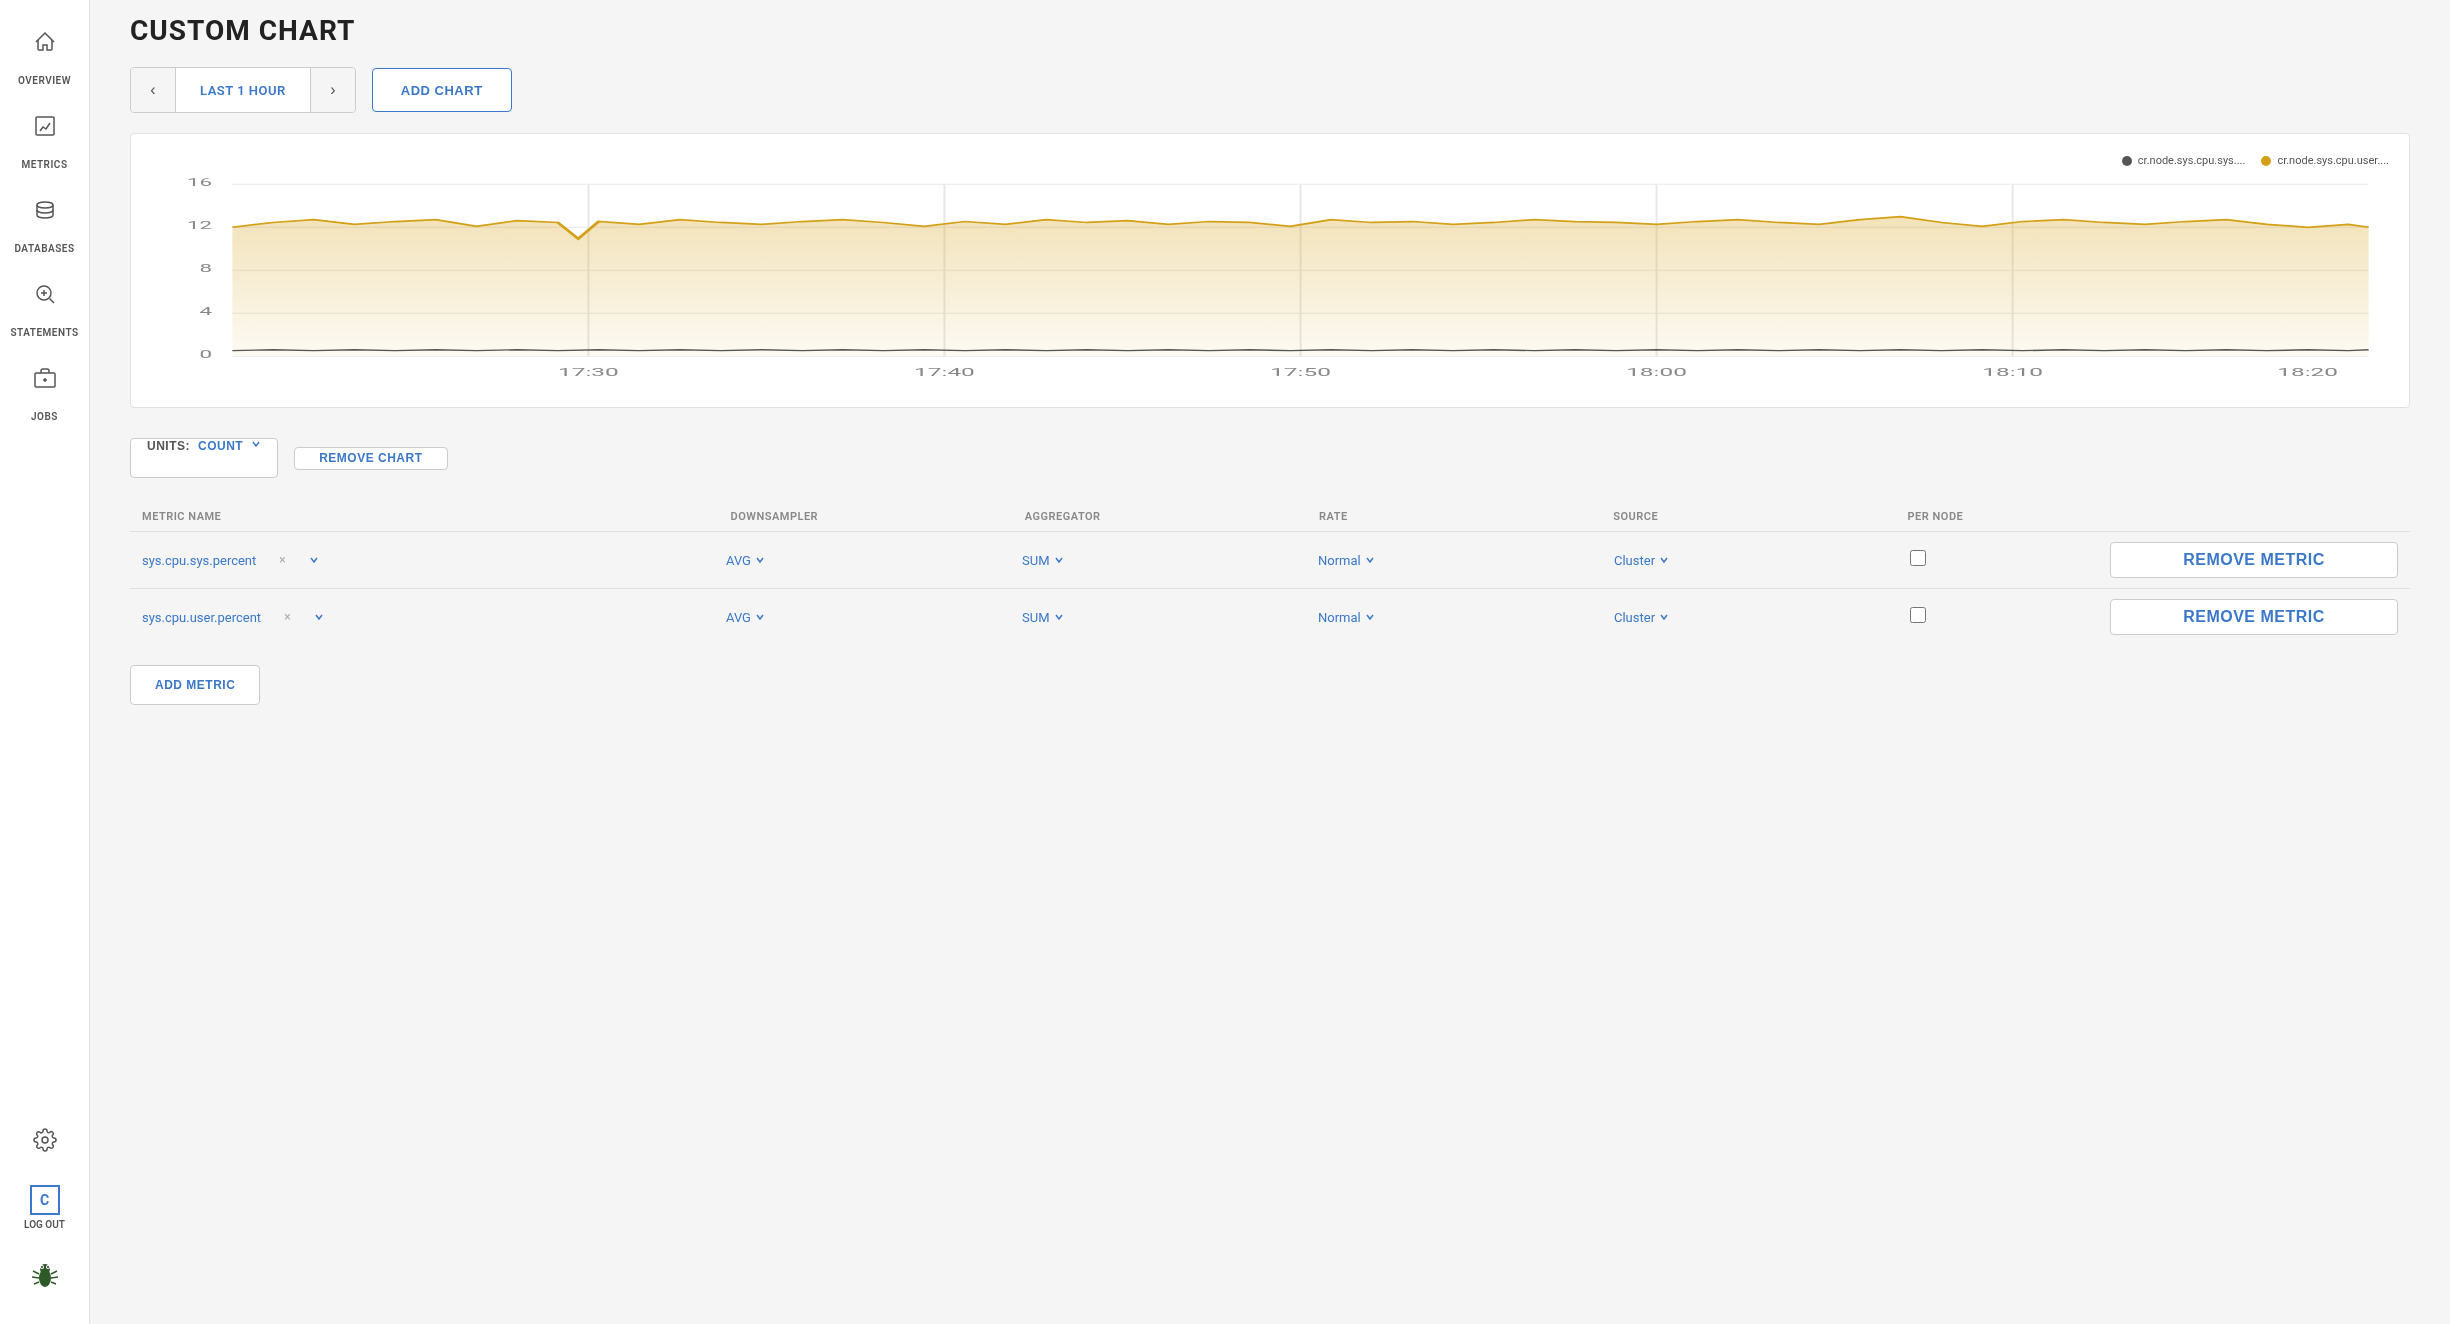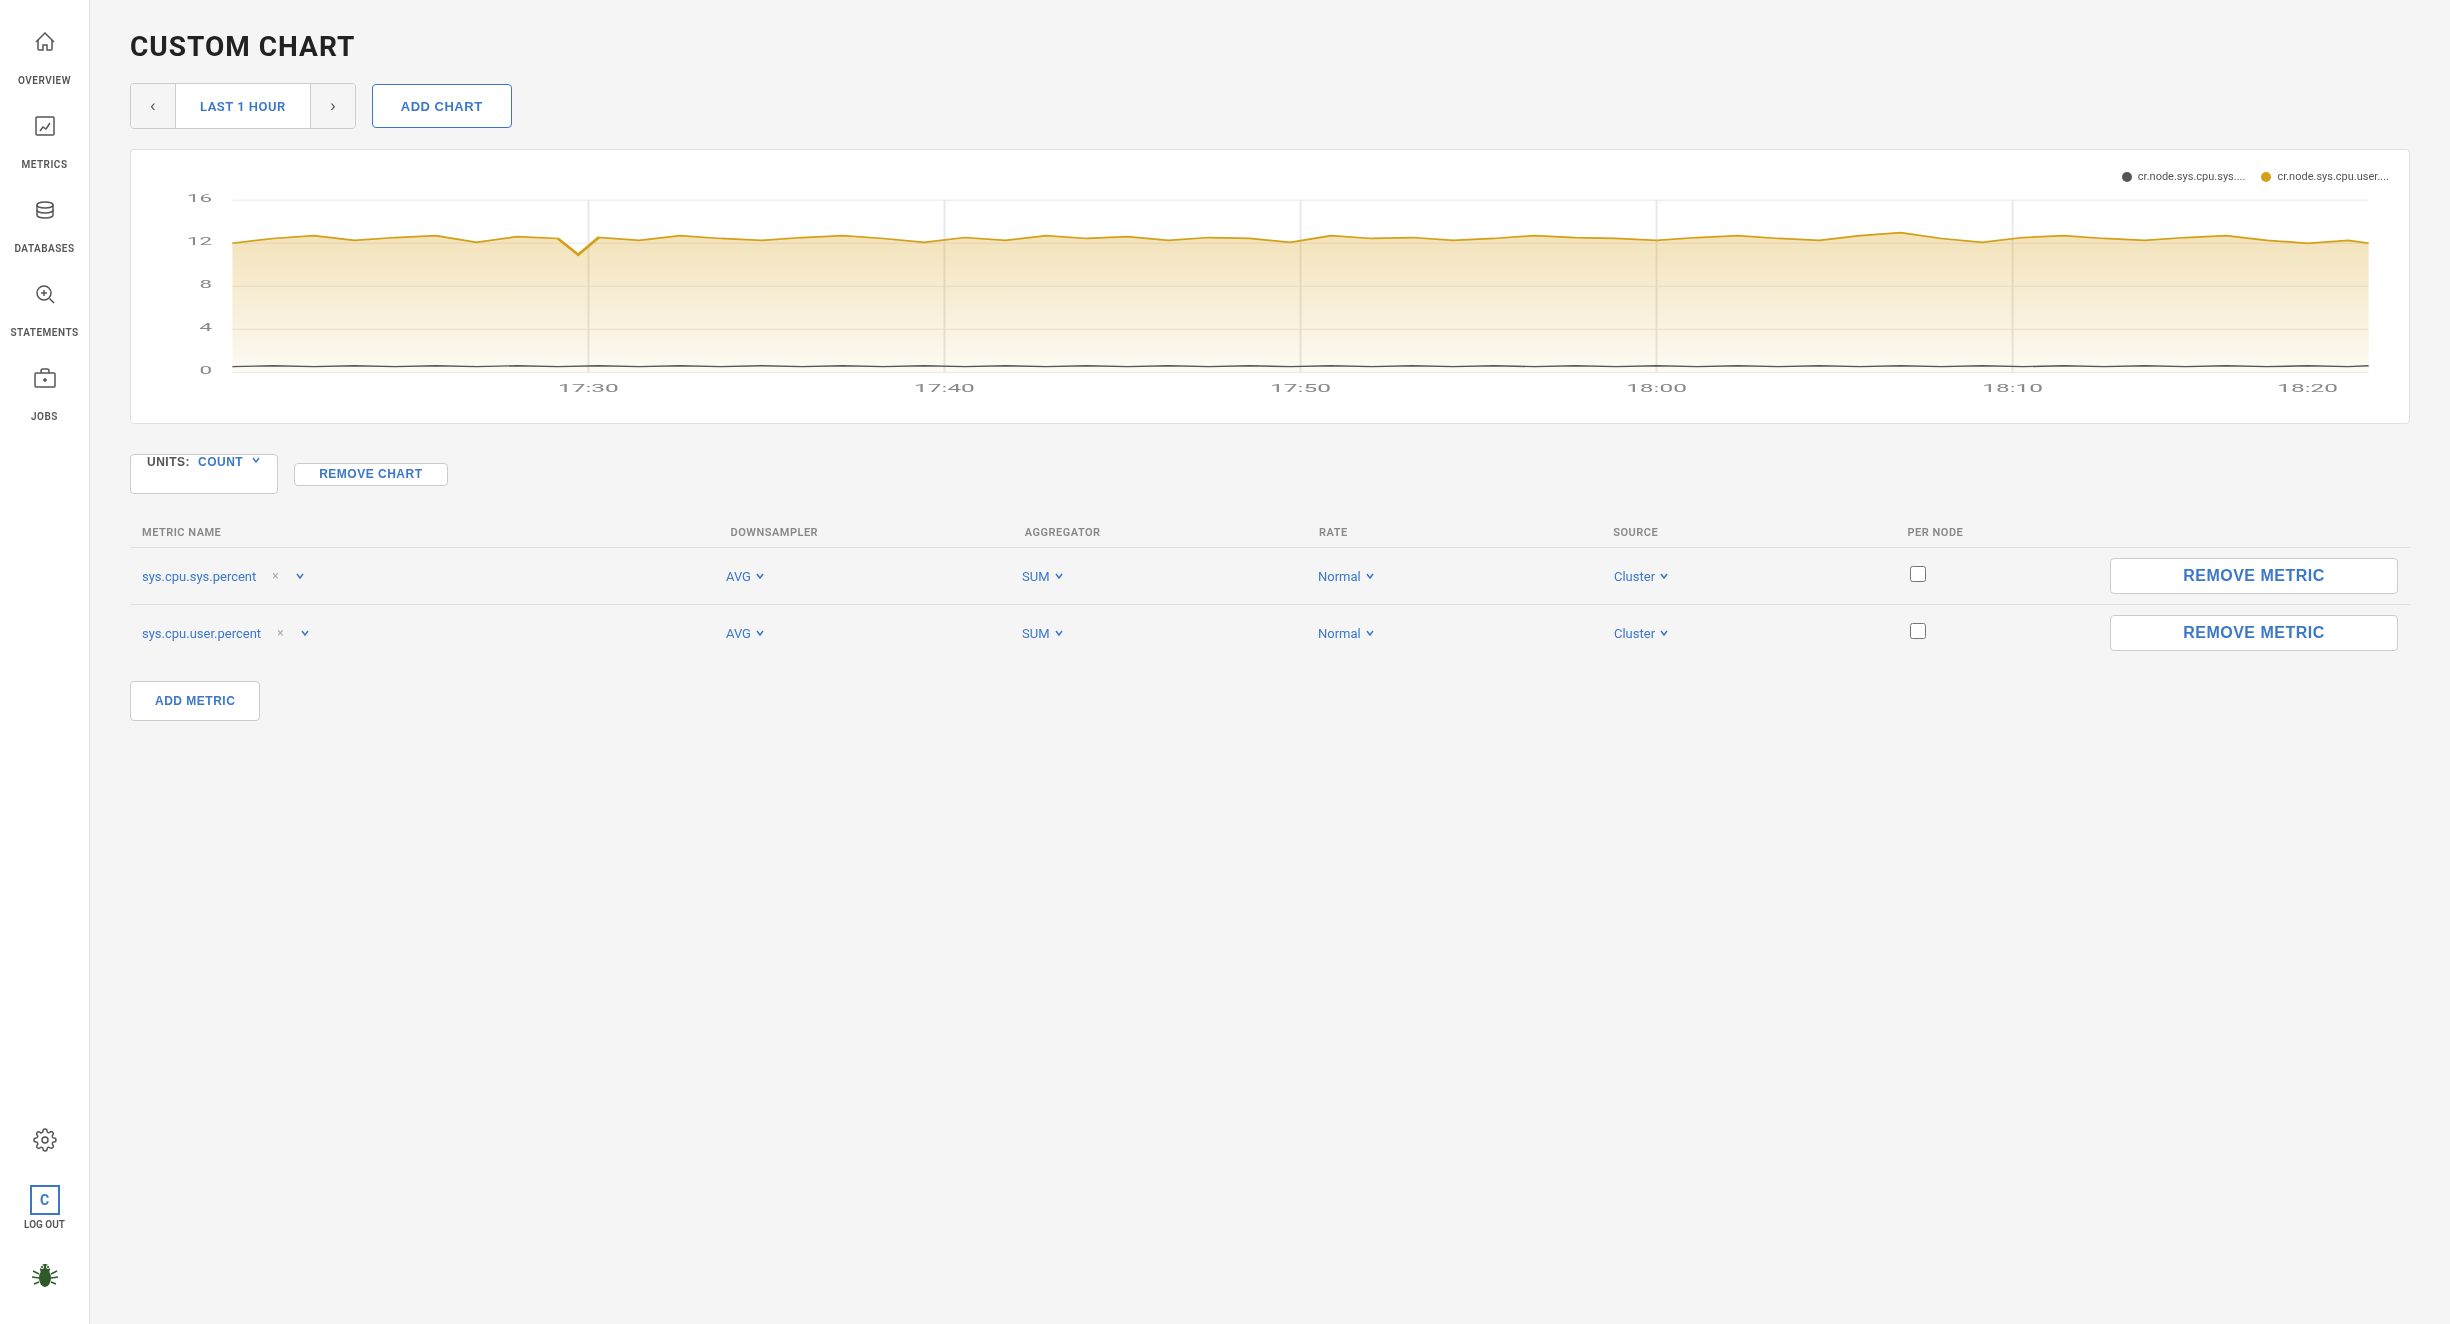--- a/index.html
+++ b/index.html
@@ -70,21 +70,21 @@
     .logout-label {
       font-size: 10px;
       font-weight: 600;
       color: #555;
       text-transform: uppercase;
     }
 
     
     .main {
       flex: 1;
-      padding: 30px 40px;
+      padding: 14px 40px;
       overflow-y: auto;
       background: #f5f5f5;
     }
 
     .page-title {
       font-size: 28px;
       font-weight: 700;
       letter-spacing: 1px;
       color: #222;
       margin-bottom: 20px;
@@ -234,21 +234,21 @@
       display: grid;
       grid-template-columns: 3fr 1.5fr 1.5fr 1.5fr 1.5fr 1fr 1.5fr;
       align-items: center;
       padding: 10px 12px;
       border-top: 1px solid #e0e0e0;
       gap: 8px;
     }
     .metric-name-cell {
       display: flex;
       align-items: center;
-      gap: 16px;
+      gap: 23px;
     }
     .metric-name {
       color: #3b78c9;
       font-size: 13px;
     }
     .metric-x {
       color: #aaa;
       font-size: 12px;
       cursor: pointer;
     }

